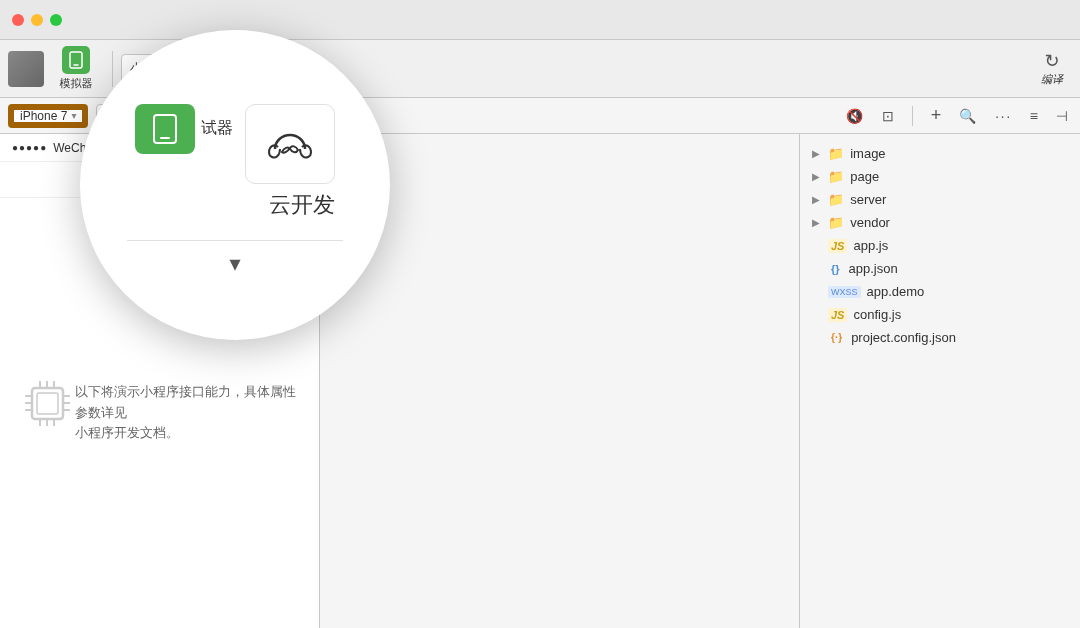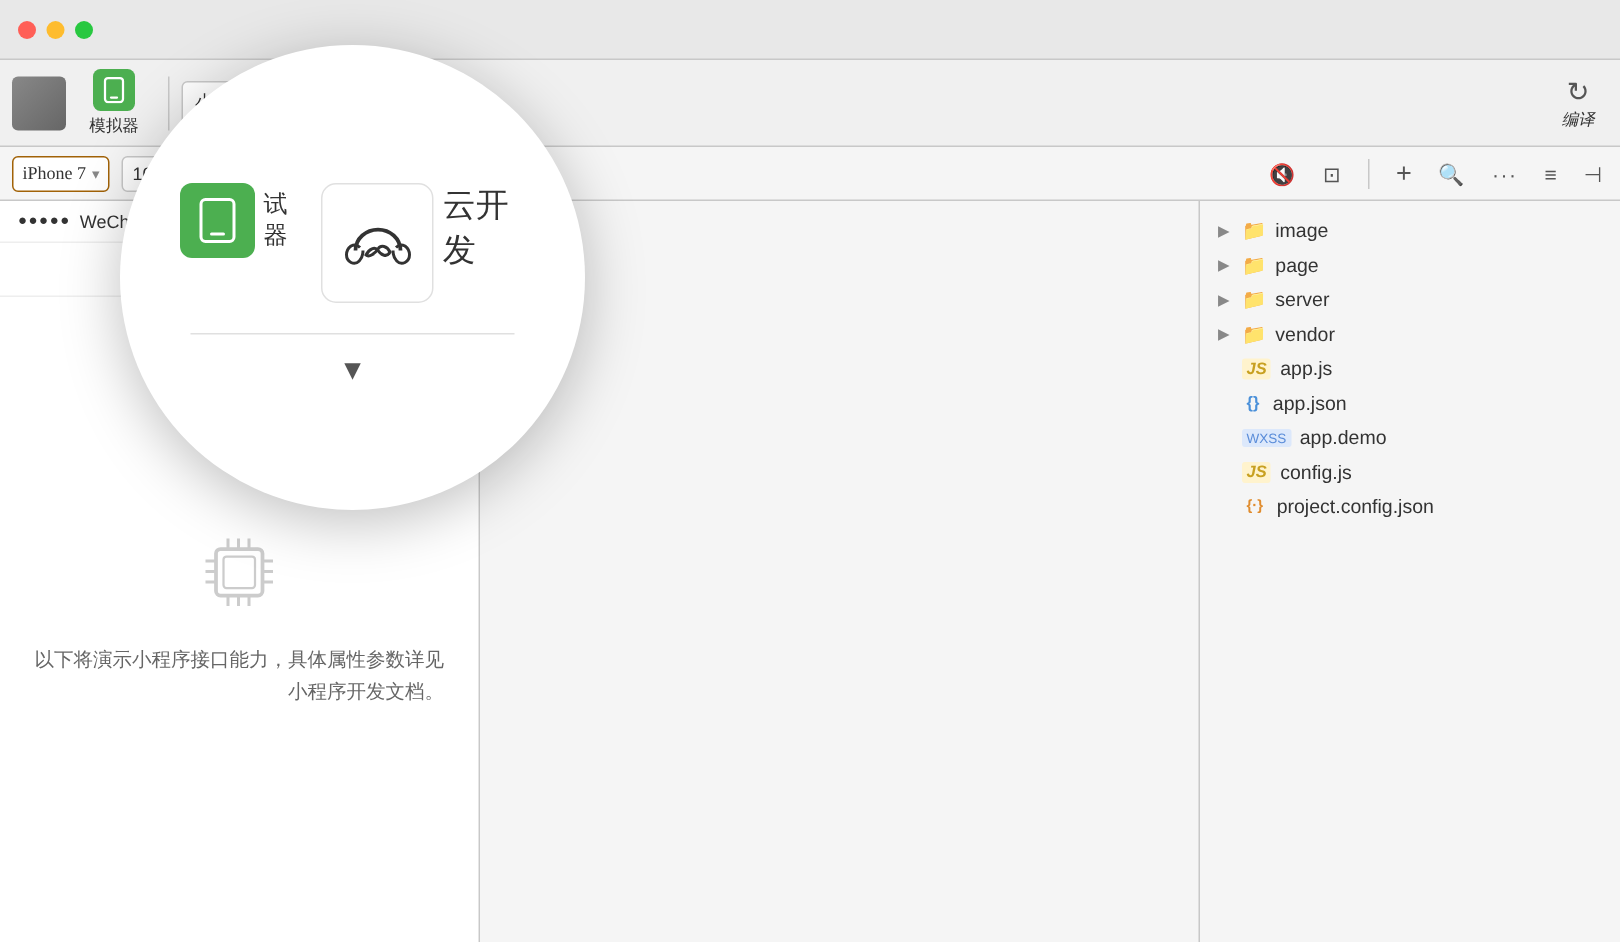--- a/index.html
+++ b/index.html
@@ -156,25 +156,24 @@
       gap: 8px;
     }
     .device-select {
       display: flex;
       align-items: center;
       gap: 4px;
       font-size: 12px;
       color: #333;
       cursor: pointer;
       padding: 2px 6px;
-      border: 1px solid #a16207;
+      border: 6px solid #a16207;
       border-radius: 4px;
       background: white;
       height: 24px;
-      font-family: Liberation Serif, serif;
     }
     .zoom-select {
       display: flex;
       align-items: center;
       gap: 4px;
       font-size: 12px;
       color: #333;
       padding: 2px 6px;
       background: white;
       border: 1px solid #c8c8c8;
@@ -255,25 +254,25 @@
       width: 8px;
       height: 8px;
       border-radius: 50%;
       background: #555;
     }
 
     .phone-content {
       flex: 1;
       background: white;
       display: flex;
-      flex-direction: column;
+      flex-direction: row;
       align-items: center;
       justify-content: center;
       padding: 20px;
-      text-align: right;
+      text-align: left;
     }
     .phone-icon-area {
       margin-bottom: 16px;
     }
     .phone-desc {
       font-size: 13px;
       color: #666;
       line-height: 1.6;
     }
 
@@ -367,21 +366,22 @@
       font-size: 22px;
     }
     .mag-sim-label {
       font-size: 16px;
       color: #333;
       font-weight: 500;
     }
 
     .mag-cloud-btn {
       display: flex;
-      align-items: flex-start;
+      flex-direction: column;
+      align-items: flex-end;
       gap: 6px;
     }
     .mag-cloud-icon {
       width: 90px;
       height: 80px;
       background: white;
       border: 1px solid #e0e0e0;
       border-radius: 10px;
       display: flex;
       align-items: center;

